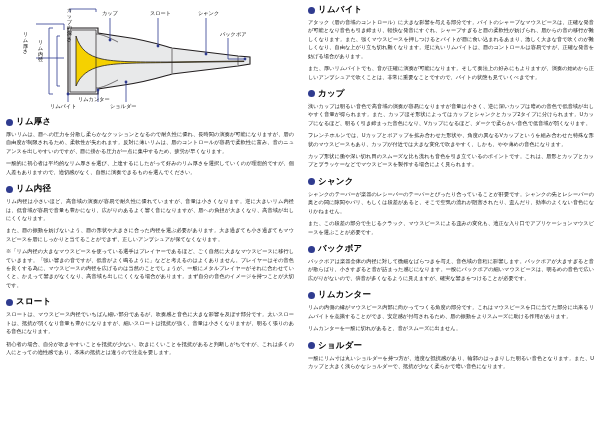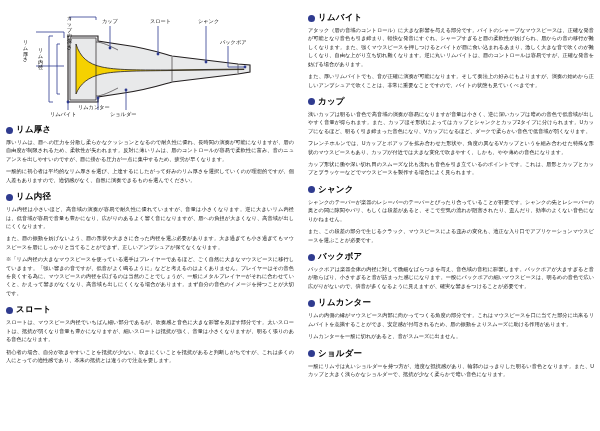--- a/index.html
+++ b/index.html
@@ -1,19 +1,19 @@
 <!DOCTYPE html>
 <html><head>
 <meta charset="utf-8">
 <style>
   html,body{margin:0;padding:0;background:#ffffff;}
   body{width:600px;height:431px;font-family:"Liberation Sans",sans-serif;color:#000;}
   .page{position:relative;width:600px;height:431px;overflow:hidden;}
 
-  .col{position:absolute;top:8px;box-sizing:border-box;}
+  .col{position:absolute;top:0;box-sizing:border-box;}
   .col-left{left:0;width:300px;padding:4px 6px 0 6px;}
   .col-right{left:300px;width:300px;padding:4px 6px 0 8px;}
 
   .sec{margin-bottom:7px;}
   .sec-head{display:flex;align-items:center;gap:3px;margin:0 0 2px 0;}
   .bullet{width:7px;height:7px;background:#2f3b8f;border-radius:50%;flex:none;display:inline-block;}
   .sec-title{font-size:8.5px;font-weight:bold;letter-spacing:.2px;}
   .body-text{font-size:5.2px;line-height:1.62;text-align:justify;color:#111;}
   .body-text p{margin:0 0 4px 0;}
 

